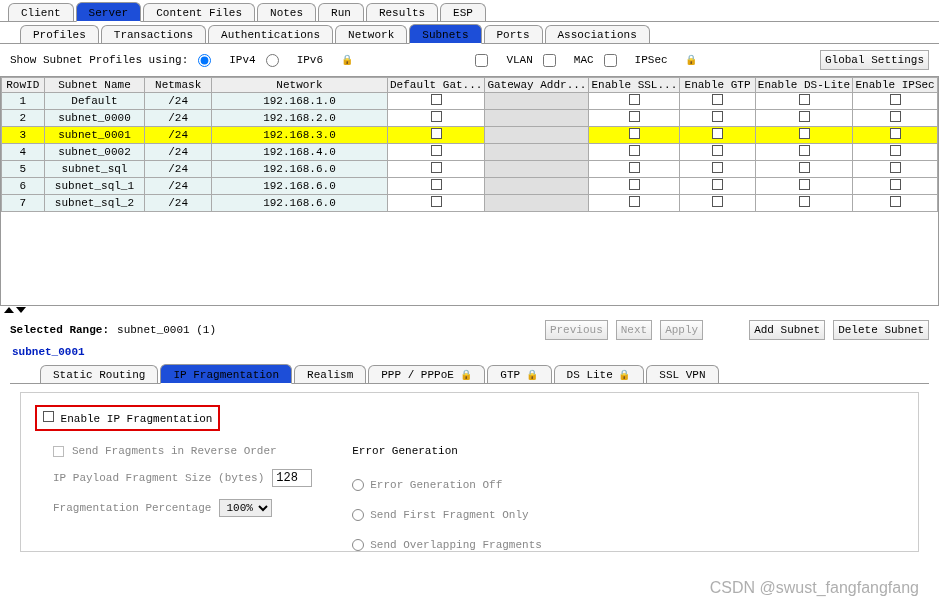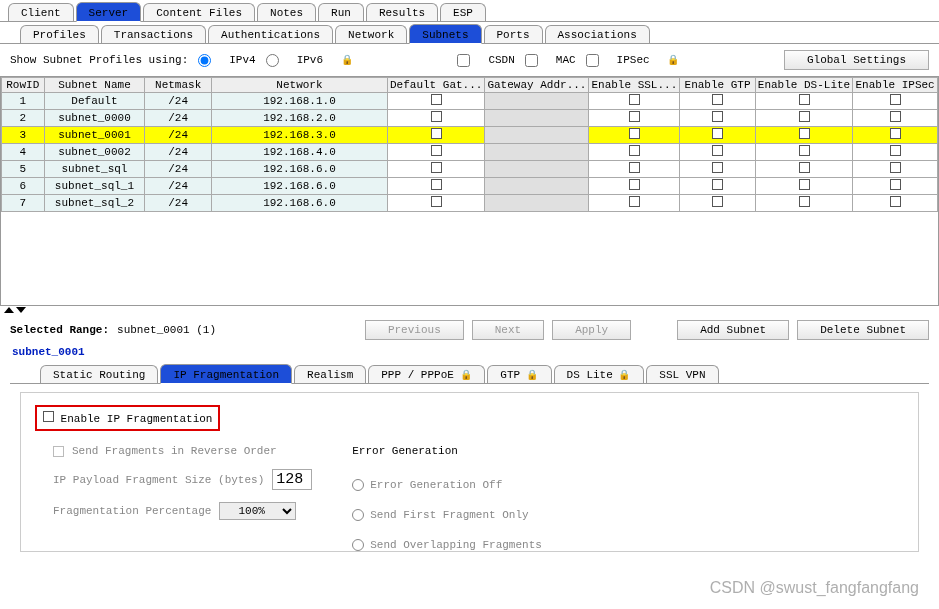--- a/index.html
+++ b/index.html
@@ -3,21 +3,21 @@
 <meta charset="utf-8">
 <style>
 * { margin: 0; padding: 0; box-sizing: border-box; font-family: "Courier New", monospace; font-size: 11px; }
 body { background: #fff; width: 939px; height: 609px; overflow: hidden; position: relative; }
 .tabrow { display: flex; align-items: flex-end; height: 22px; background: #fff; border-bottom: 1px solid #999; padding-left: 8px; }
 .tabrow.sub { border-bottom: 1px solid #999; padding-left: 20px; }
 .tab { padding: 3px 12px 2px 12px; border: 1px solid #999; border-bottom: none; border-radius: 6px 6px 0 0; margin-right: 2px; background: #f5f5f5; cursor: pointer; position: relative; }
 .tab.active { background: #1d4ed8; z-index: 2; padding-top: 4px; border-bottom: 1px solid #fff; margin-bottom: -1px; }
 .toolbar-row { display: flex; align-items: center; padding: 6px 10px; gap: 10px; }
 .toolbar-row label { display: flex; align-items: center; gap: 18px; }
-.btn { background: linear-gradient(#fdfdfd,#e8e8e8); border: 1px solid #aaa; padding: 3px 22px; cursor: pointer; }
+.btn { background: linear-gradient(#fdfdfd,#e8e8e8); border: 1px solid #aaa; padding: 3px 4px; cursor: pointer; }
 .btn.disabled { color: #999; }
 .table-wrap { border: 1px solid #999; overflow: auto; }
 table { border-collapse: collapse; width: 100%; }
 th, td { border: 1px solid #aaa; text-align: center; padding: 1px 2px; font-weight: normal; white-space: nowrap; }
 th { background: #eee; }
 tbody tr { background: #e8f4f4; }
 tbody tr.hl { background: #ffff00; }
 td.cbcell { background: #fff; }
 td.greycell { background: #e0e0e0; }
 .cb { width: 11px; height: 11px; display: inline-block; border: 1px solid #555; background: #fff; }
@@ -32,22 +32,22 @@
 .subtab-row { display: flex; align-items: flex-end; height: 22px; border-bottom: 1px solid #999; padding-left: 30px; }
 .frag-panel { border: 1px solid #ccc; padding: 12px 14px; margin-top: 8px; margin-left: 10px; margin-right: 10px; height: 160px; }
 .redbox { border: 2px solid #d00; padding: 4px 6px; display: inline-block; }
 .frag-row { display: flex; gap: 40px; margin-top: 14px; padding-left: 18px; }
 .frag-left { display: flex; flex-direction: column; gap: 12px; color: #888; }
 .frag-left .inline { display: flex; align-items: center; gap: 8px; }
 .fieldset-like { display: flex; flex-direction: column; gap: 18px; }
 .fieldset-title { color: #000; margin-bottom: 4px; }
 .radio-row { display: flex; align-items: center; gap: 6px; color: #888; }
 .radio { width: 12px; height: 12px; border: 1px solid #888; border-radius: 50%; display: inline-block; }
-input[type="text"].small { width: 40px; border: 1px solid #aaa; padding: 1px 3px; font-family: inherit; font-size: 15px; }
-select.small { border: 1px solid #aaa; font-family: inherit; font-size: 11px; background: #eee; padding: 1px 14px; }
+input[type="text"].small { width: 40px; border: 1px solid #aaa; padding: 1px 3px; font-family: inherit; font-size: 12px; }
+select.small { border: 1px solid #aaa; font-family: inherit; font-size: 11px; background: #eee; padding: 1px 2px; }
 .watermark { position: absolute; right: 20px; bottom: 12px; color: rgba(120,120,120,0.6); font-family: Arial,sans-serif; font-size: 16px; }
 .lock { font-size: 10px; }
 .flexspace { flex: 1; }
 </style>
 </head>
 <body>
 
 <div class="tabrow">
     <div class="tab">Client</div>
     <div class="tab active">Server</div>
@@ -75,21 +75,21 @@
       <span>IPv4</span>
     </label>
   <label>
       <input type="radio" style=""> 
       <span>IPv6</span> 
       <span class="lock">🔒</span>
     </label>
   <span class="flexspace"></span>
   <label>
       <input type="checkbox" style=""> 
-      <span>CSDN</span>
+      <span>VLAN</span>
     </label>
   <label>
       <input type="checkbox" style=""> 
       <span>MAC</span>
     </label>
   <label>
       <input type="checkbox" style=""> 
       <span>IPSec</span> 
       <span class="lock">🔒</span>
     </label>

